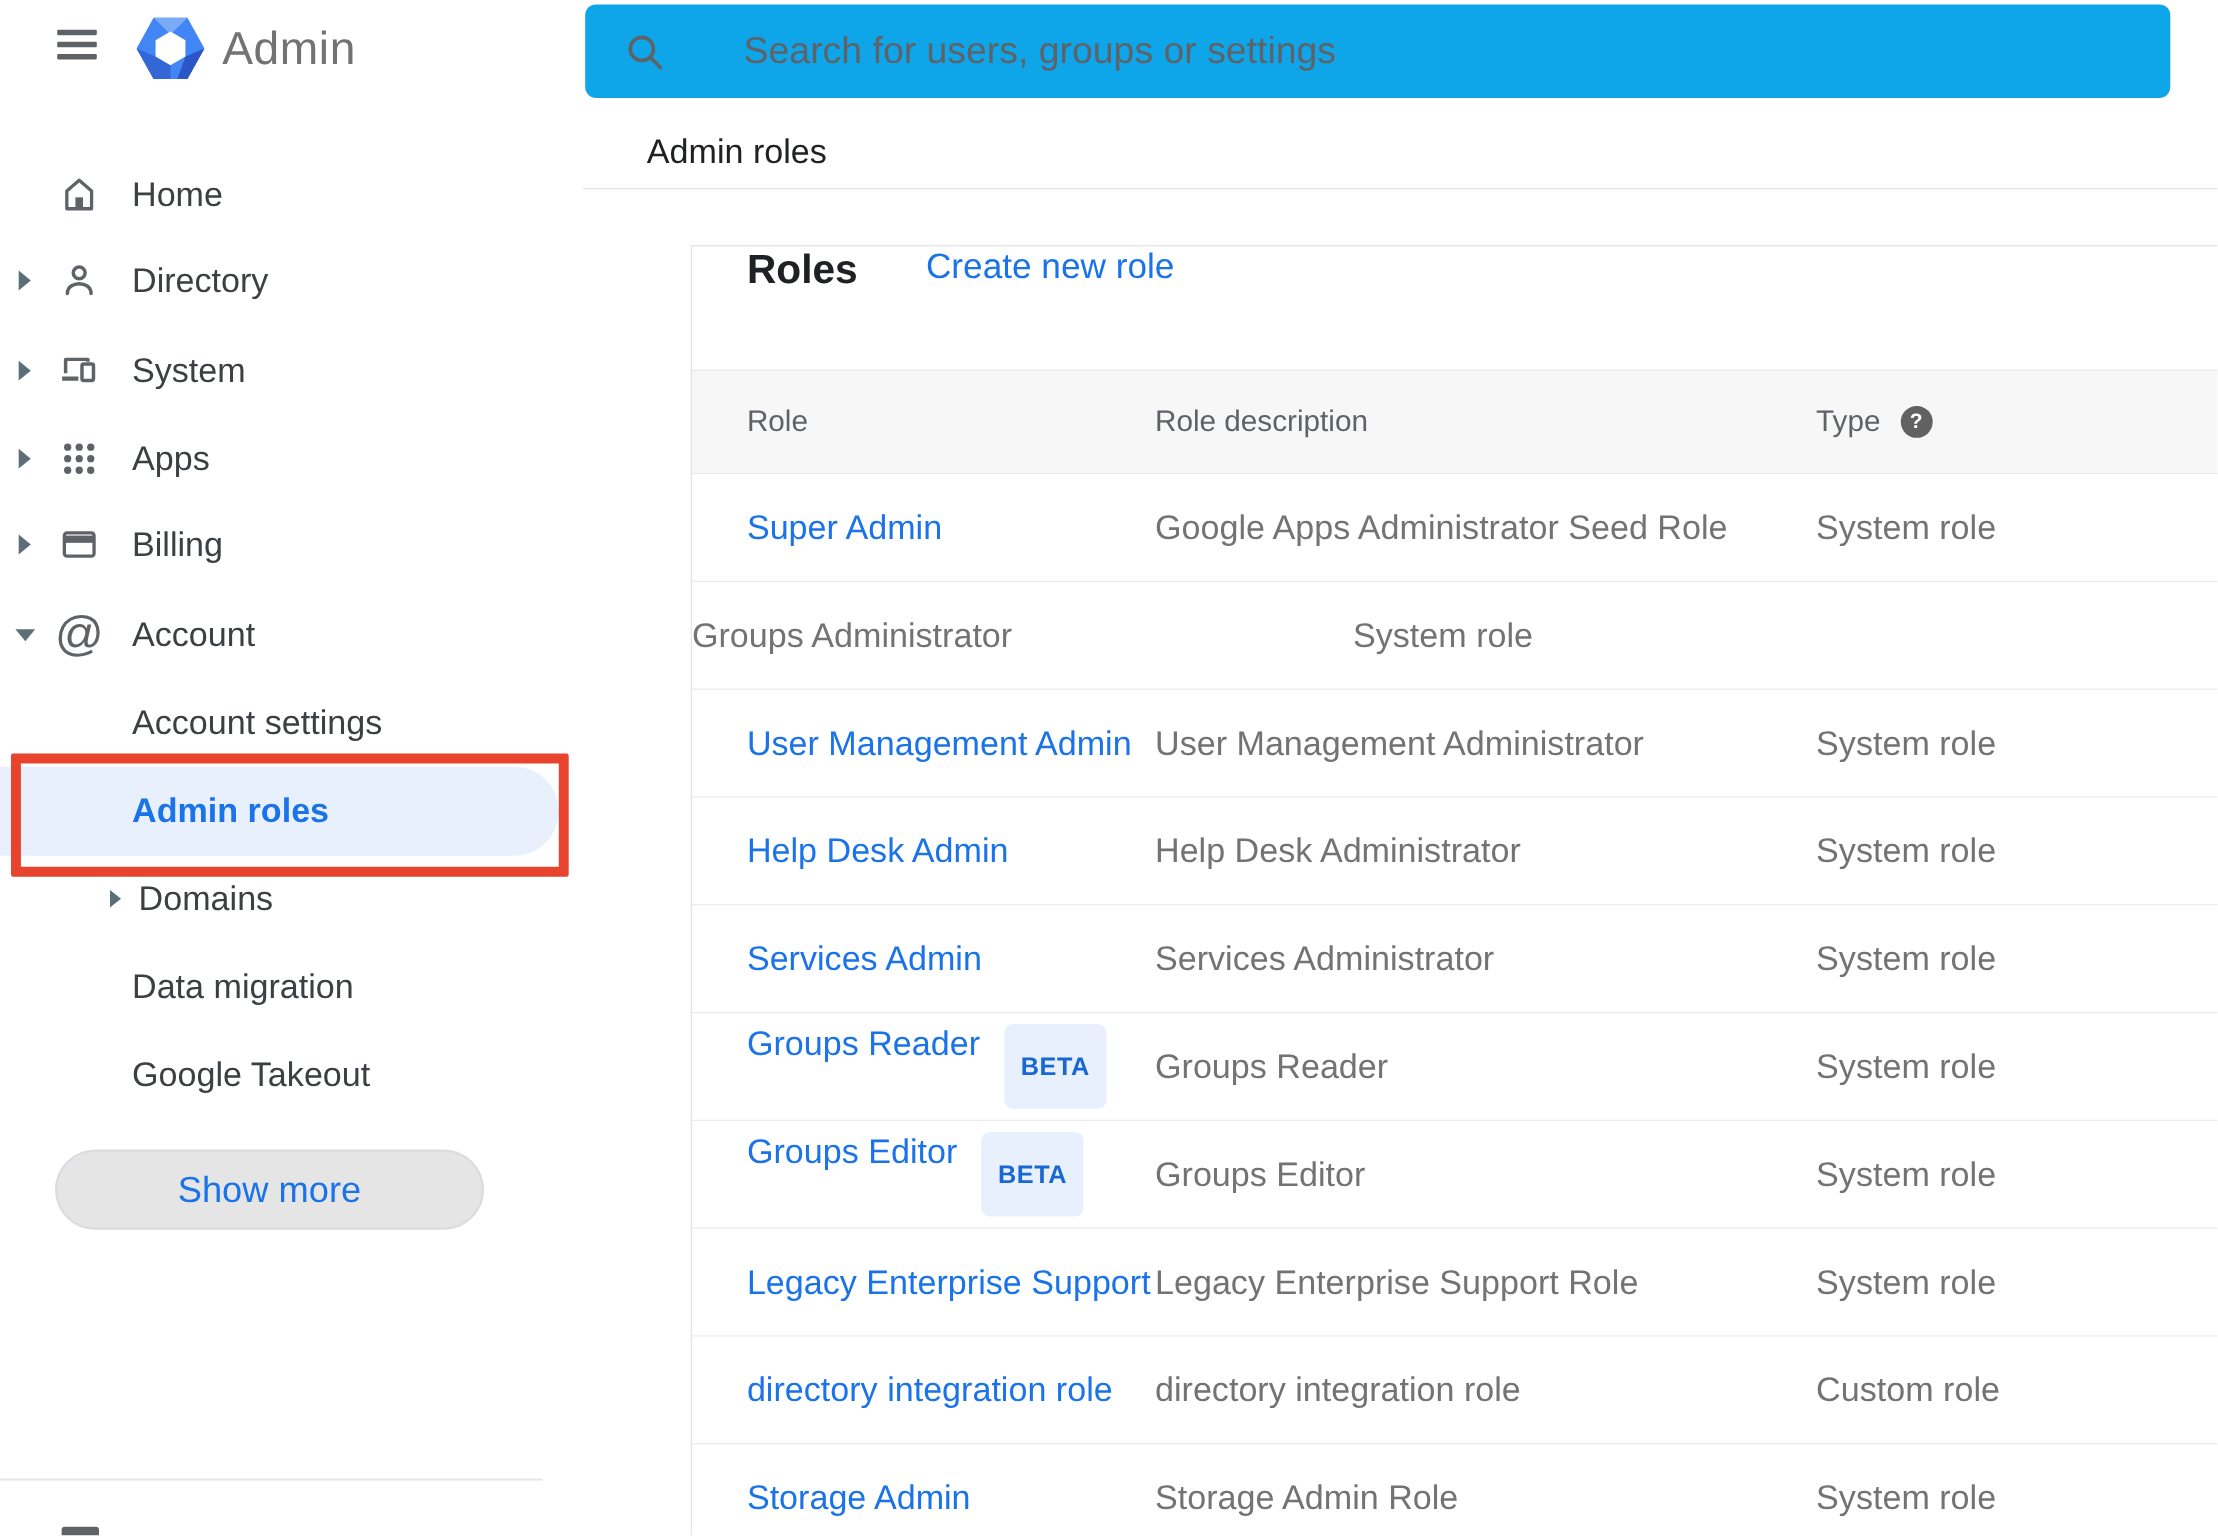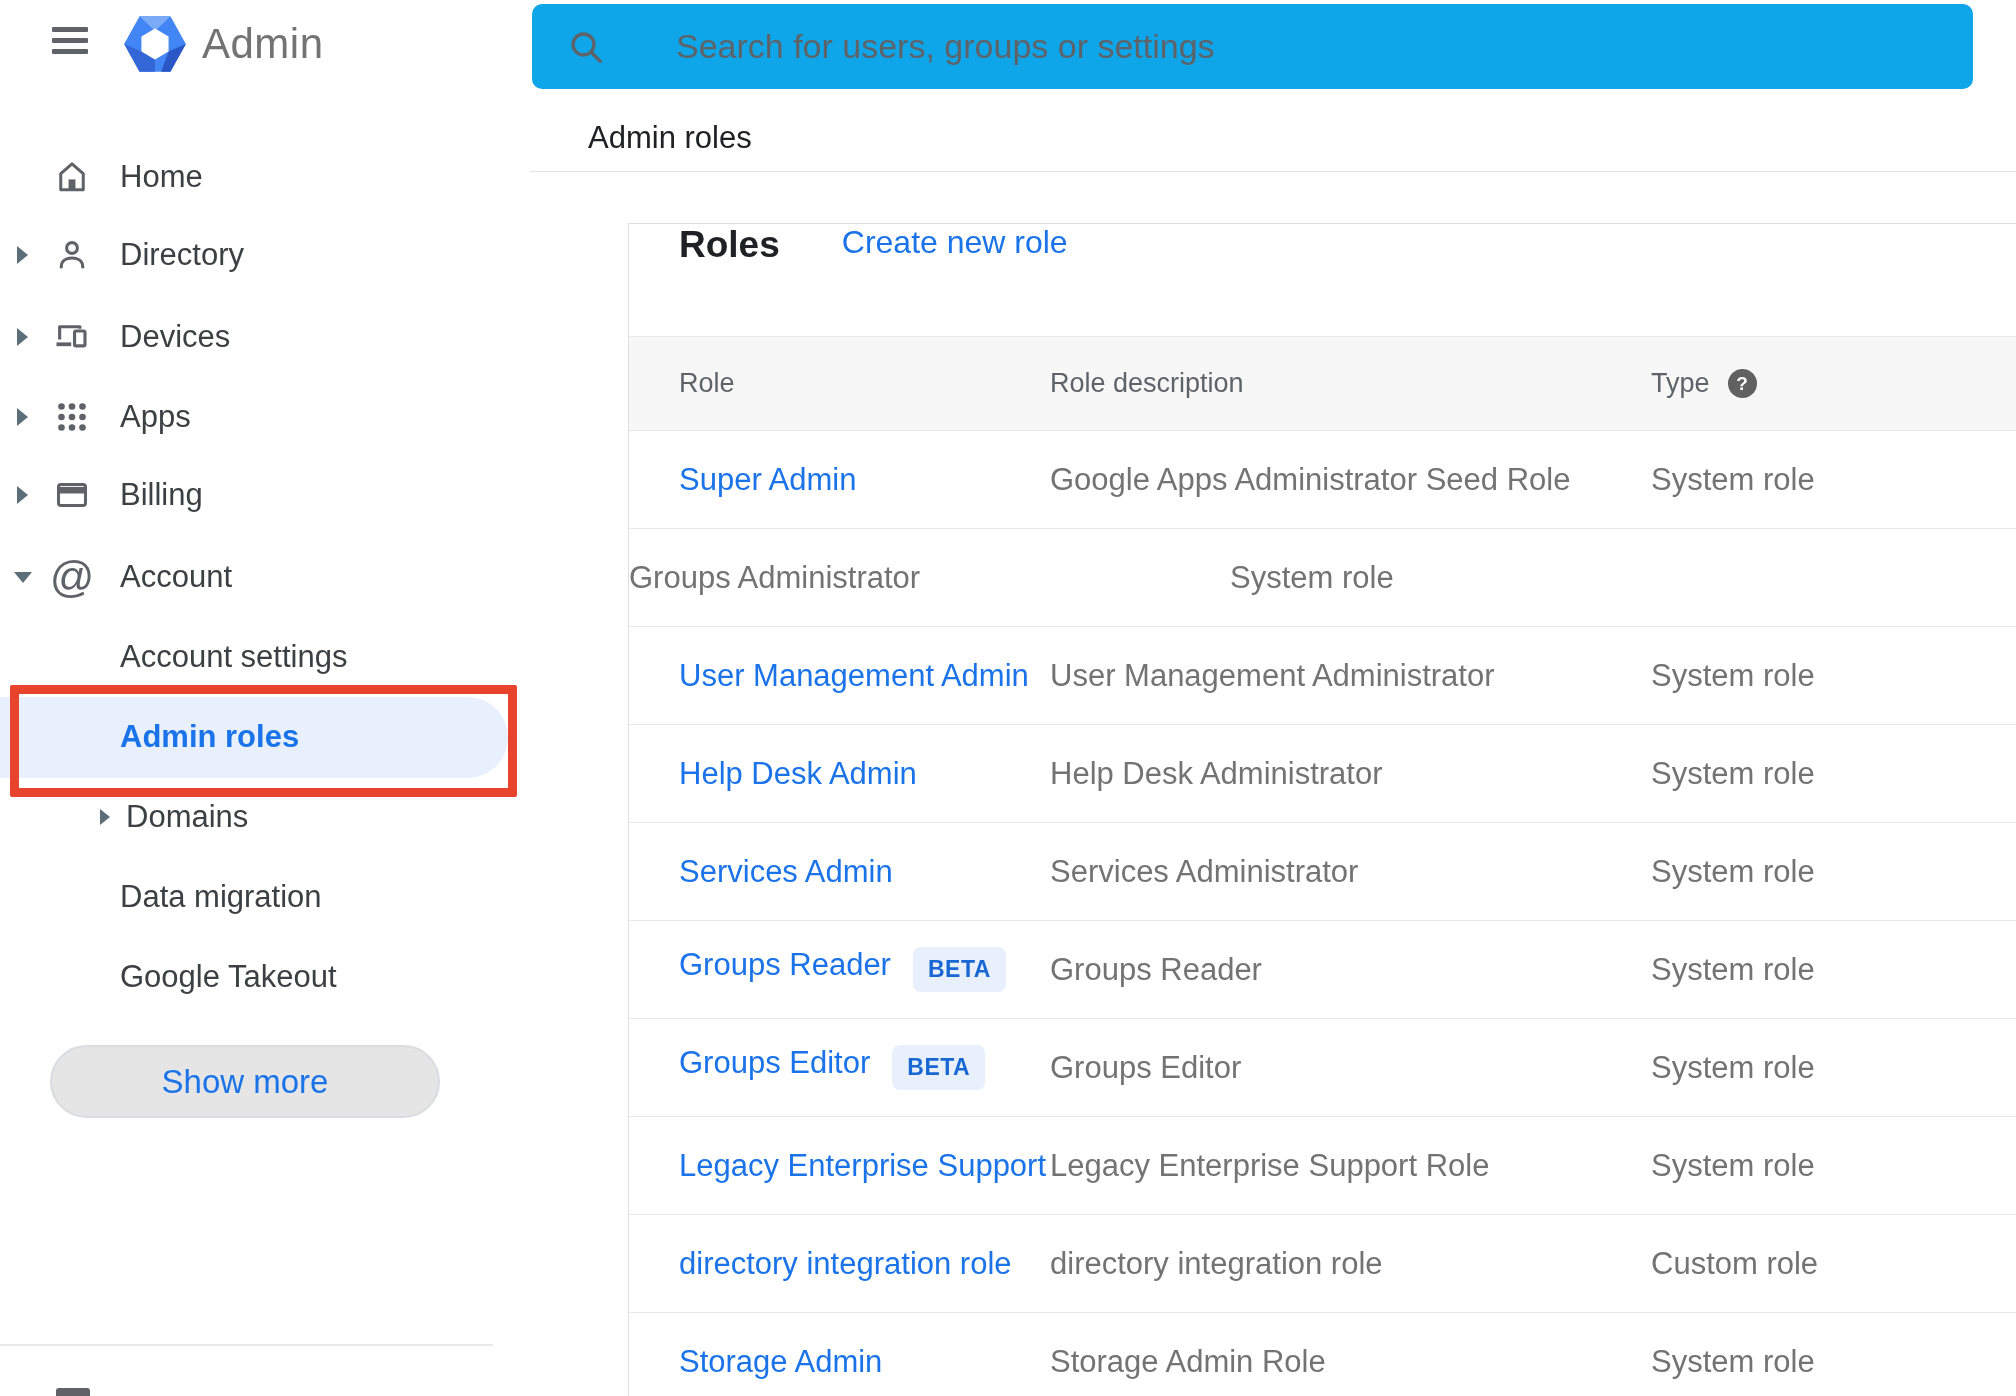--- a/index.html
+++ b/index.html
@@ -59,21 +59,21 @@
                 display:flex; align-items:center; font-size:27px; color:#5f6368; }
   .c1 { width:421px; padding-left:50px; }
   .c2 { width:601px; }
   .c3 { flex:1; display:flex; align-items:center; }
   .help-dot { width:29px; height:29px; border-radius:50%; background:#616161; color:#fff; font-size:19px; font-weight:700;
               display:inline-flex; align-items:center; justify-content:center; margin-left:18px; cursor:pointer; }
   .t-row { height:98px; border-bottom:1px solid #e9e9e9; display:flex; align-items:center; }
   .role-link { font-size:31px; color:#1a73e8; cursor:pointer; text-decoration:none; white-space:nowrap; }
   .role-cell { display:flex; align-items:flex-start; }
   .desc-text, .type-text { font-size:31px; color:#737373; white-space:nowrap; }
-  .beta-badge { display:inline-flex; margin-left:22px; padding:9px 15px; border-radius:8px; background:#e8f0fe;
+  .beta-badge { display:inline-flex; margin-left:22px; padding:25px 15px; border-radius:8px; background:#e8f0fe;
                 color:#1967d2; font-size:23px; font-weight:700; letter-spacing:.5px; }
 </style>
 </head>
 <body>
 
 <div id="app">
 
   <nav class="sidebar">
 
     <div class="burger">
@@ -116,21 +116,21 @@
 
     <div class="nav-item" style="top:297px">
       <span class="nav-arrow"></span>
       <span class="nav-icon">
         <svg width="40" height="38" viewBox="0 0 24 24">
           <path d="M4.2 13.5 V5.5 H17 V6.8" fill="none" stroke="#5f6368" stroke-width="2" stroke-linejoin="round"></path>
           <path d="M2.2 16.6 H11.5" stroke="#5f6368" stroke-width="2.4"></path>
           <rect x="13.6" y="8.2" width="6.6" height="9.4" rx="1" fill="#fff" stroke="#5f6368" stroke-width="2"></rect>
         </svg>
       </span>
-      <span class="nav-label">Devices</span>
+      <span class="nav-label">System</span>
     </div>
 
     <div class="nav-item" style="top:377px">
       <span class="nav-arrow"></span>
       <span class="nav-icon">
         <svg width="36" height="36" viewBox="0 0 24 24" fill="#5f6368">
           <circle cx="5" cy="5" r="2.2"></circle>
             <circle cx="12" cy="5" r="2.2"></circle>
             <circle cx="19" cy="5" r="2.2"></circle>
           <circle cx="5" cy="12" r="2.2"></circle>

